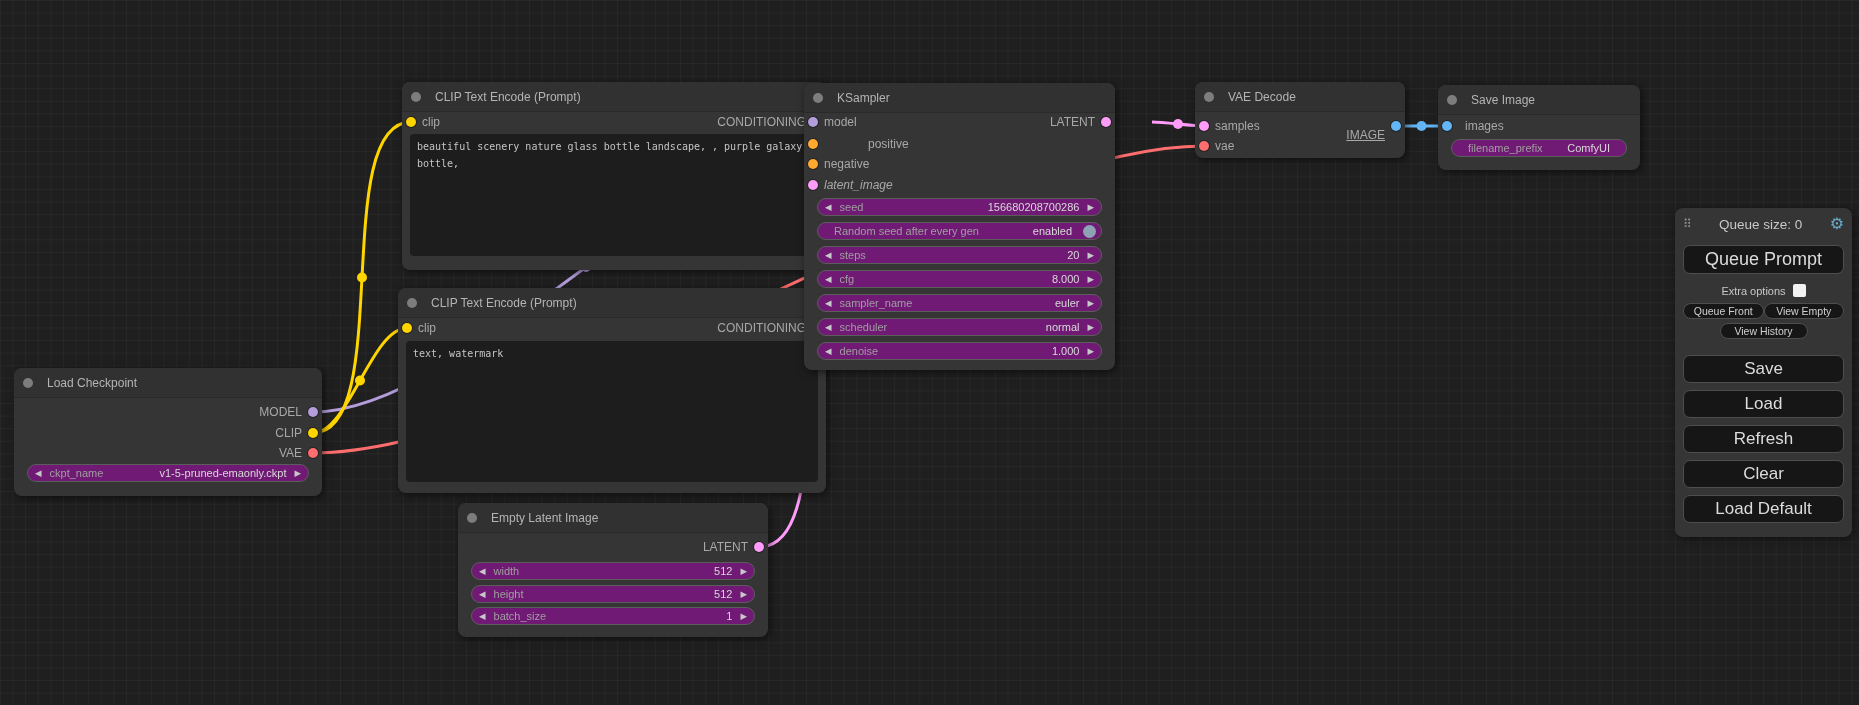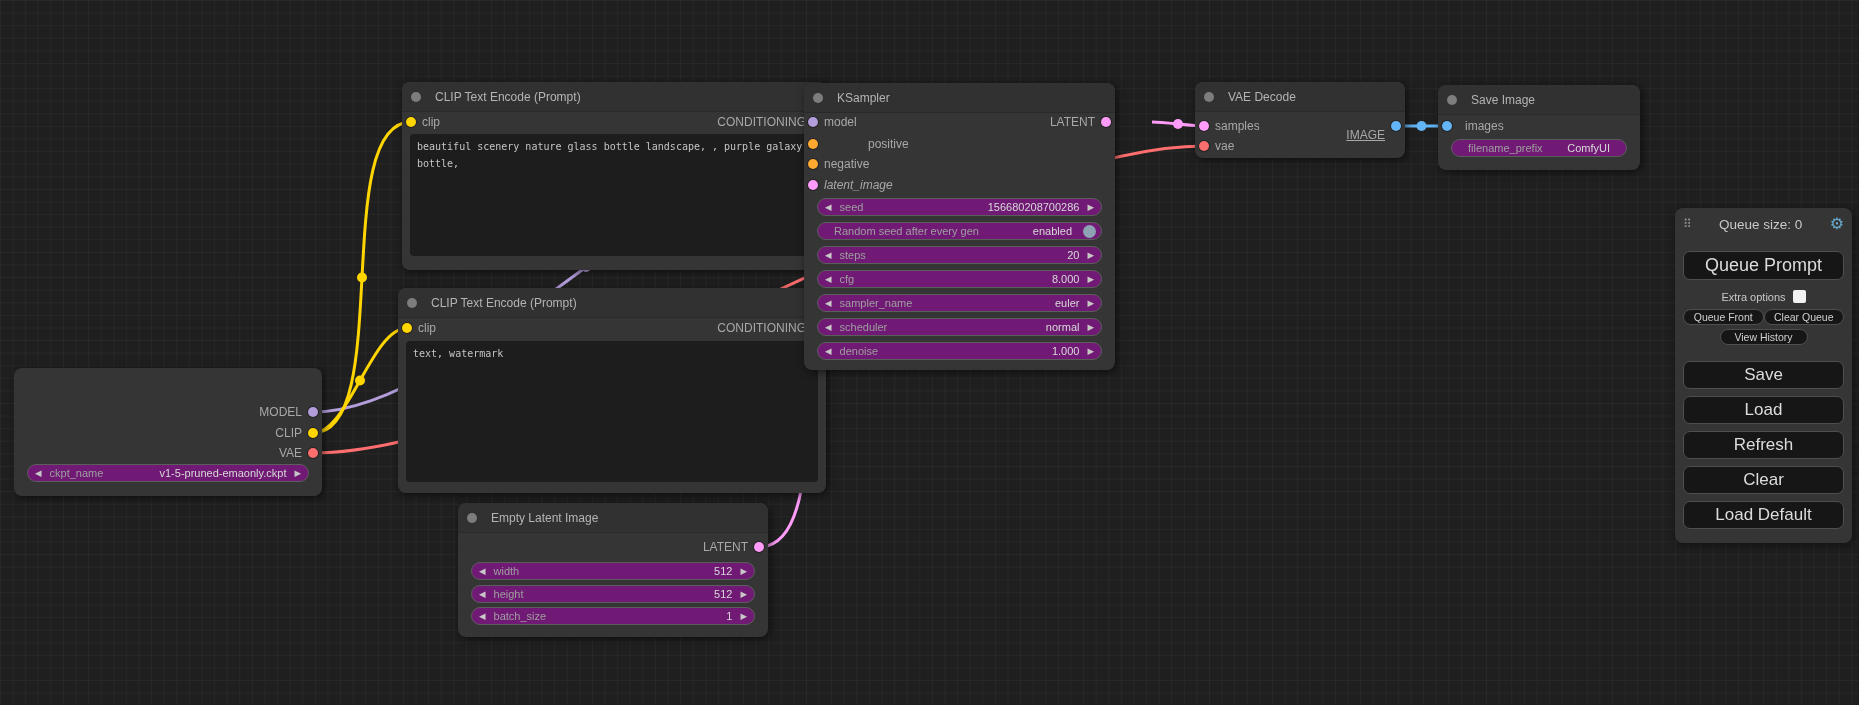--- a/index.html
+++ b/index.html
@@ -62,21 +62,21 @@
   }
   .qp-header{display:flex;align-items:center;height:22px;padding:0 3px;}
   .qp-handle{color:#8f8f8f;font-size:12px;line-height:1;cursor:move;}
   .qp-title{flex:1;text-align:center;color:#c8c8c8;font-size:13.5px;}
   .qp-gear{font-size:16px;line-height:1;cursor:pointer;}
   .menu-btn{
     background:#161616;border:1px solid #4e4e4e;border-radius:7px;color:#dcdcdc;
     font-size:17px;height:26px;margin:3.5px 3px;display:flex;align-items:center;justify-content:center;
     font-family:"Liberation Sans",sans-serif;cursor:pointer;
   }
-  .menu-btn.primary{height:27px;font-size:18px;margin-top:16px;}
+  .menu-btn.primary{height:27px;font-size:18px;margin-top:10px;}
   .qp-extra{display:flex;align-items:center;justify-content:center;height:22px;margin-top:2px;}
   .qp-extra-label{color:#c8c8c8;font-size:11px;}
   .qp-checkbox{width:13px;height:13px;background:#f2f2f2;border-radius:2px;margin-left:7px;cursor:pointer;}
   .qp-small-row{display:flex;margin:1px 3px 0;}
   .small-btn{
     flex:1;background:#161616;border:1px solid #4e4e4e;border-radius:8px;color:#d0d0d0;
     font-size:10.5px;height:14px;display:flex;align-items:center;justify-content:center;
     white-space:nowrap;cursor:pointer;
   }
   .qp-history-row{display:flex;justify-content:center;margin-top:4px;}
@@ -117,20 +117,21 @@
     </div>
     <div class="node" style="left: 398px; top: 288px; width: 428px; height: 205px;">
       <div class="node-title"><span class="collapse-dot"></span><span>CLIP Text Encode (Prompt)</span></div>
       <span class="slot-dot" style="left: 4px; top: 35px; background: rgb(255, 213, 0);"></span>
       <span class="slot-label" style="left: 20px; top: 32px;">clip</span>
       <span class="slot-dot" style="right: 4px; top: 35px; background: rgb(255, 169, 49);"></span>
       <span class="slot-label out" style="right: 20px; top: 32px;">CONDITIONING</span>
       <div class="node-textarea" style="top: 53px; height: 141px;">text, watermark</div>
     </div>
     <div class="node" style="left: 14px; top: 368px; width: 308px; height: 128px;">
+      <div class="node-title"><span class="collapse-dot"></span><span>Load Checkpoint</span></div>
       <span class="slot-dot" style="right: 4px; top: 39px; background: rgb(179, 157, 219);"></span>
       <span class="slot-label out" style="right: 20px; top: 36px;">MODEL</span>
       <span class="slot-dot" style="right: 4px; top: 60px; background: rgb(255, 213, 0);"></span>
       <span class="slot-label out" style="right: 20px; top: 57px;">CLIP</span>
       <span class="slot-dot" style="right: 4px; top: 80px; background: rgb(255, 110, 110);"></span>
       <span class="slot-label out" style="right: 20px; top: 77px;">VAE</span>
       <div class="widget" style="top: 96px;">
         <span class="arrow">◀</span>
         <span class="wlabel">ckpt_name</span>
         <span class="spacer"></span>
@@ -252,21 +253,21 @@
     <span class="qp-title">Queue size: 0</span>
     <span class="qp-gear" id="gear" style="color: rgb(103, 170, 203);">⚙</span>
   </div>
   <div class="menu-btn primary">Queue Prompt</div>
   <div class="qp-extra">
     <span class="qp-extra-label">Extra options</span>
     <span class="qp-checkbox"></span>
   </div>
   <div class="qp-small-row">
     <div class="small-btn">Queue Front</div>
-    <div class="small-btn">Clear Queue</div>
+    <div class="small-btn">View Empty</div>
   </div>
   <div class="qp-history-row">
     <div class="small-btn">View History</div>
   </div>
   <div class="qp-group">
     <div class="menu-btn">Save</div>
     <div class="menu-btn">Load</div>
     <div class="menu-btn">Refresh</div>
     <div class="menu-btn">Clear</div>
     <div class="menu-btn">Load Default</div>

